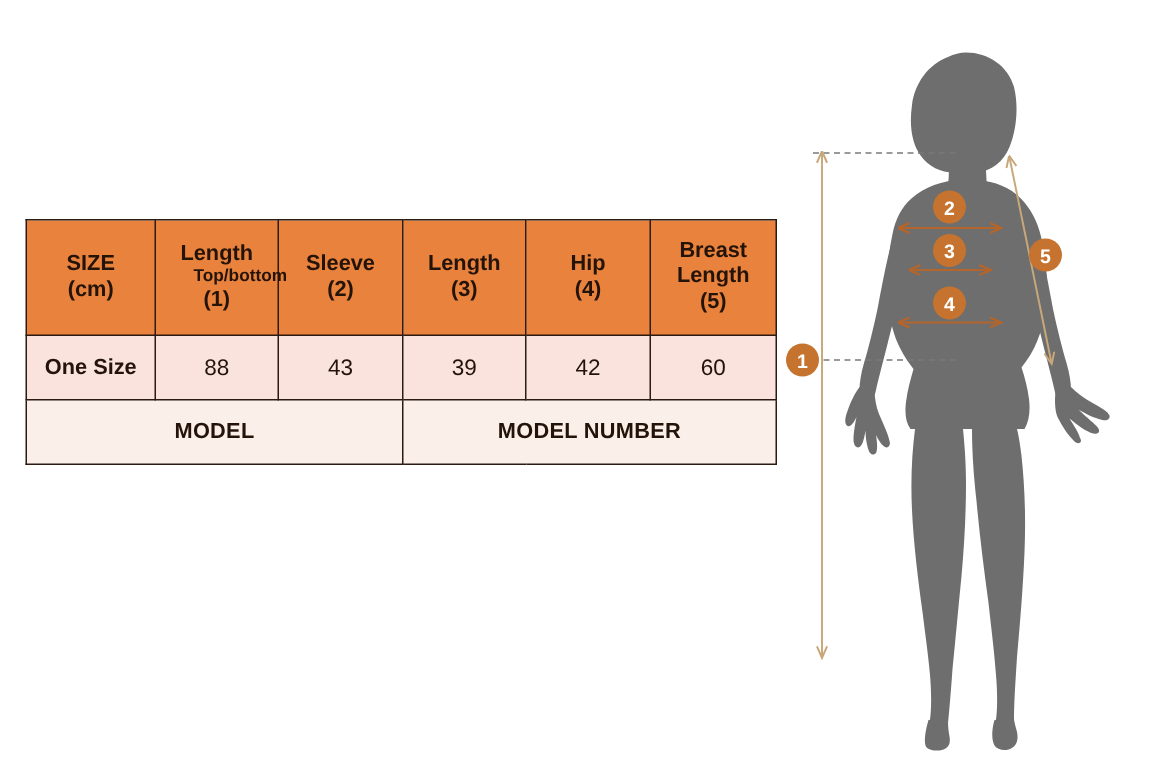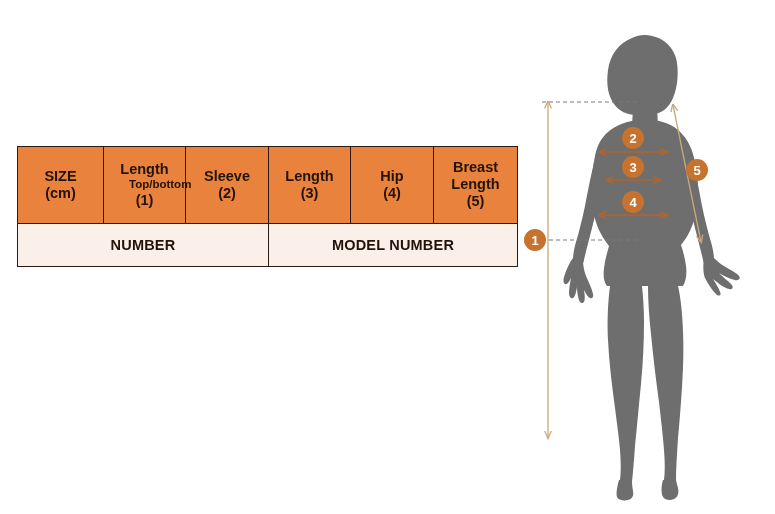--- a/index.html
+++ b/index.html
@@ -153,23 +153,31 @@
           <span class="ttl">Hip</span>
           <span class="num">(4)</span>
         </td>
         <td>
           <span class="ttl">Breast</span>
           <span class="ttl">Length</span>
           <span class="num">(5)</span>
         </td>
       </tr>
 
+      <tr class="datarow">
+        <td class="size-label">One Size</td>
+        <td>88</td>
+        <td>43</td>
+        <td>39</td>
+        <td>42</td>
+        <td>60</td>
+      </tr>
 
       <tr class="labelrow">
-        <td colspan="3">NUMBER</td>
+        <td colspan="3">MODEL</td>
         <td colspan="3">MODEL NUMBER</td>
       </tr>
 
     </tbody>
       </table>
   </div>
 
   <div class="figure-wrap">
     <svg width="250" height="500" viewBox="0 0 250 500" xmlns="http://www.w3.org/2000/svg">
 

